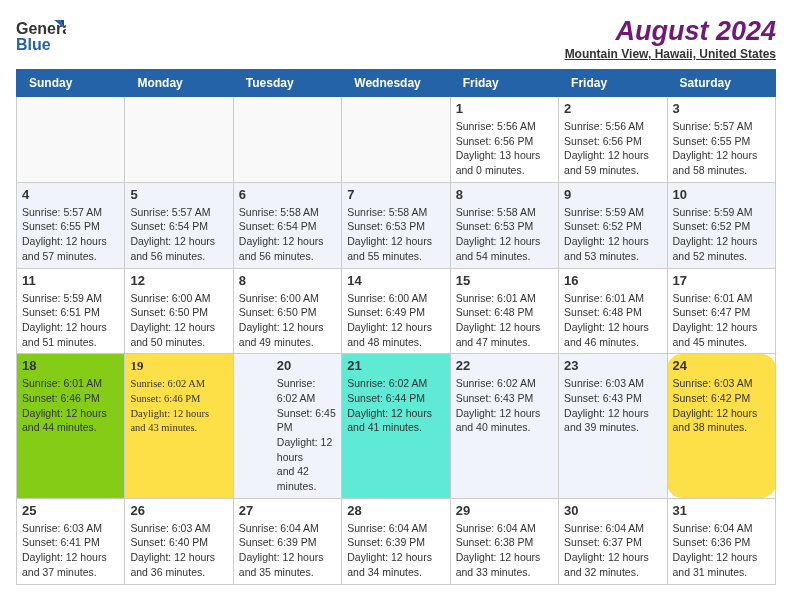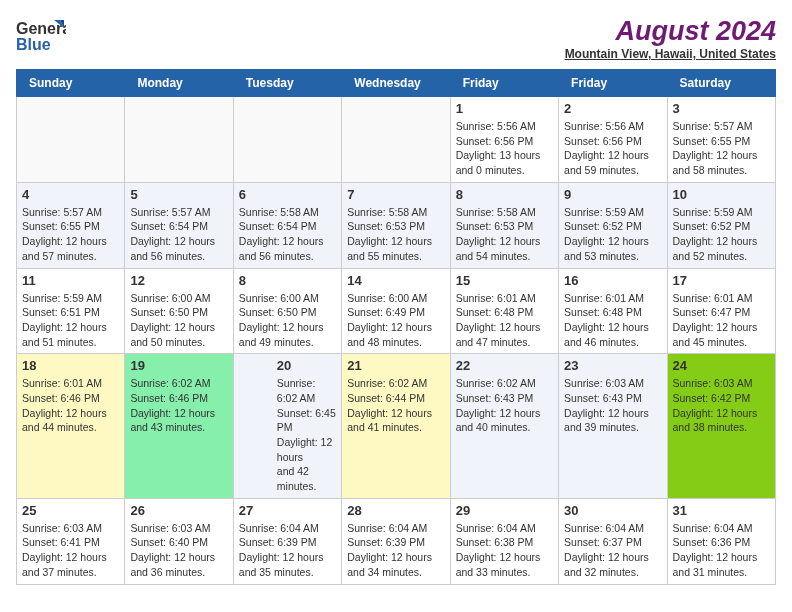--- a/index.html
+++ b/index.html
@@ -182,45 +182,45 @@
         <td>
           <div class="day-num">16</div>
           <div class="day-info">Sunrise: 6:01 AM<br>Sunset: 6:48 PM<br>Daylight: 12 hours<br>and 46 minutes.</div>
         </td>
         <td>
           <div class="day-num">17</div>
           <div class="day-info">Sunrise: 6:01 AM<br>Sunset: 6:47 PM<br>Daylight: 12 hours<br>and 45 minutes.</div>
         </td>
       </tr>
       <tr>
-        <td style="background: #fef9c3;">
+        <td style="background: #84cc16;">
           <div class="day-num">18</div>
           <div class="day-info">Sunrise: 6:01 AM<br>Sunset: 6:46 PM<br>Daylight: 12 hours<br>and 44 minutes.</div>
         </td>
-        <td style="background: #86efac;">
+        <td style="background: #fde047; font-family: Liberation Serif, serif;">
           <div class="day-num">19</div>
           <div class="day-info">Sunrise: 6:02 AM<br>Sunset: 6:46 PM<br>Daylight: 12 hours<br>and 43 minutes.</div>
         </td>
         <td style="background: rgb(240, 244, 250); padding-left: 43px;">
           <div class="day-num">20</div>
           <div class="day-info">Sunrise: 6:02 AM<br>Sunset: 6:45 PM<br>Daylight: 12 hours<br>and 42 minutes.</div>
         </td>
-        <td style="background: #fef9c3;">
+        <td style="background: #5eead4;">
           <div class="day-num">21</div>
           <div class="day-info">Sunrise: 6:02 AM<br>Sunset: 6:44 PM<br>Daylight: 12 hours<br>and 41 minutes.</div>
         </td>
         <td style="background: rgb(240, 244, 250); margin-top: 44px;">
           <div class="day-num">22</div>
           <div class="day-info">Sunrise: 6:02 AM<br>Sunset: 6:43 PM<br>Daylight: 12 hours<br>and 40 minutes.</div>
         </td>
         <td style="background: rgb(240, 244, 250);">
           <div class="day-num">23</div>
           <div class="day-info">Sunrise: 6:03 AM<br>Sunset: 6:43 PM<br>Daylight: 12 hours<br>and 39 minutes.</div>
         </td>
-        <td style="background: #84cc16;">
+        <td style="background: #fde047; border-radius: 15px;">
           <div class="day-num">24</div>
           <div class="day-info">Sunrise: 6:03 AM<br>Sunset: 6:42 PM<br>Daylight: 12 hours<br>and 38 minutes.</div>
         </td>
       </tr>
       <tr>
         <td>
           <div class="day-num">25</div>
           <div class="day-info">Sunrise: 6:03 AM<br>Sunset: 6:41 PM<br>Daylight: 12 hours<br>and 37 minutes.</div>
         </td>
         <td>

